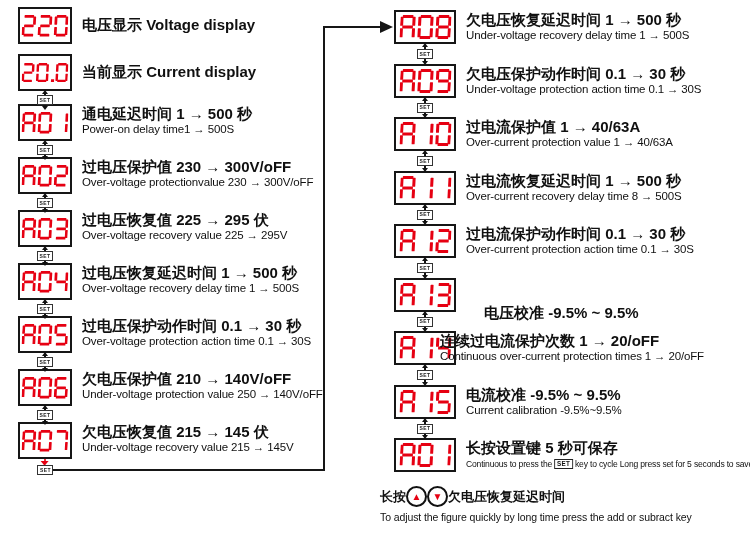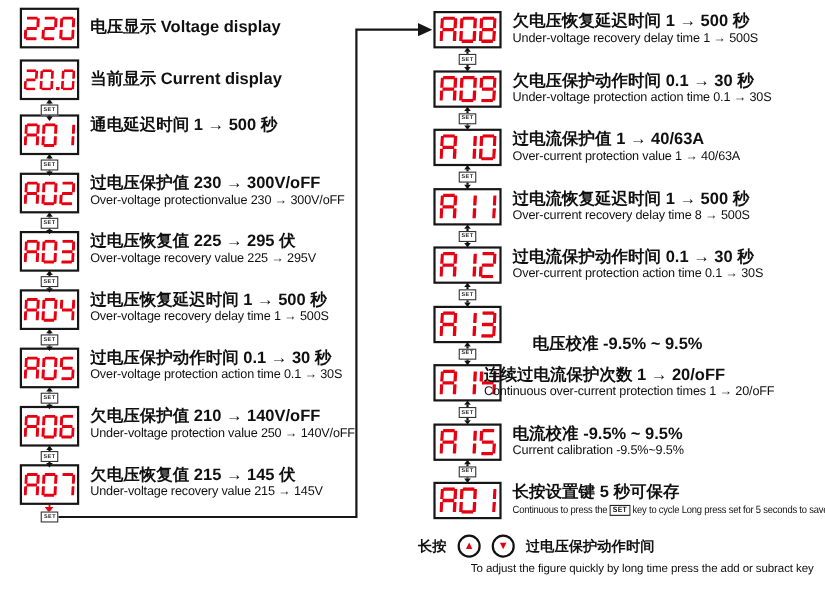--- a/index.html
+++ b/index.html
@@ -13,26 +13,26 @@
   .lbl .en{font-weight:400;font-size:11.5px;line-height:15px;letter-spacing:-0.15px;}
   .lbl .en.cond{font-size:9.5px;letter-spacing:-0.2px;transform:scaleX(0.9);transform-origin:0 50%;}
   .connector{position:absolute;width:18px;display:flex;flex-direction:column;align-items:center;}
   .tri-up{width:0;height:0;border:3.2px solid transparent;border-top:none;border-bottom:4.5px solid #111;}
   .tri-down{width:0;height:0;border:3.2px solid transparent;border-bottom:none;border-top:4.5px solid #111;}
   .stem{flex:1 1 auto;width:1.6px;background:#111;min-height:1px;}
   .set-chip{border:1px solid #333;background:#fff;color:#222;font-weight:700;font-size:5px;
             line-height:7px;padding:0.5px 2px;letter-spacing:0.4px;}
   .set-chip.abs{position:absolute;box-sizing:border-box;width:16px;height:10px;text-align:center;}
   .overlay{position:absolute;left:0;top:0;pointer-events:none;}
-  .footer-row{position:absolute;display:flex;align-items:center;gap:10px;}
+  .footer-row{position:absolute;display:flex;align-items:center;gap:0;}
   .footer-row .zh{font-weight:700;font-size:13px;}
   .key-circle{width:21px;height:21px;border:2px solid #111;border-radius:50%;box-sizing:border-box;
               display:flex;align-items:center;justify-content:center;background:#fff;}
   .key-circle .tri{font-size:10px;line-height:10px;}
-  .footer-en{position:absolute;font-size:10.5px;letter-spacing:-0.1px;color:#101010;white-space:nowrap;margin-left:48px;}
+  .footer-en{position:absolute;font-size:10.5px;letter-spacing:-0.1px;color:#101010;white-space:nowrap;}
   .inline-set{display:inline-block;border:1px solid #222;font-size:7px;font-weight:700;
               line-height:8px;padding:0 2px;vertical-align:1px;letter-spacing:0.3px;}
 </style>
 </head>
 <body>
 
 <div id="canvas">
 
   <svg class="overlay" width="750" height="540" viewBox="0 0 750 540">
     <path d="M 53 470 H 324 V 27 H 380" fill="none" stroke="#161616" stroke-width="2"></path>
@@ -44,21 +44,21 @@
   <span class="set-chip abs" style="left:37px;top:465px;">SET</span>
 
   <div class="footer-row" style="left:380px;top:486px;">
     <span class="zh">长按</span>
     <span class="key-circle">
       <span class="tri" style="color:#e60012;">▲</span>
     </span>
     <span class="key-circle">
       <span class="tri" style="color:#e60012;">▼</span>
     </span>
-    <span class="zh">过电压保护动作时间</span>
+    <span class="zh">欠电压恢复延迟时间</span>
   </div>
   <div class="footer-en" style="left:380px;top:511px;">To adjust the figure quickly by long time press the add or subract key</div>
 <div class="disp-box" style="left: 18px; top: 7px; width: 54px; height: 37px;">
       <svg width="46.0" height="21.6" viewBox="0 0 40.4 19" fill="#e60012">
         <rect x="1.8" y="0" width="8.4" height="2.4" rx="0.4"></rect>
         <rect x="9.6" y="1.3" width="2.4" height="7.2" rx="0.4"></rect>
         <rect x="1.8" y="16.6" width="8.4" height="2.4" rx="0.4"></rect>
         <rect x="0.0" y="10.5" width="2.4" height="7.2" rx="0.4"></rect>
         <rect x="1.8" y="8.3" width="8.4" height="2.4" rx="0.4"></rect>
         <rect x="16.0" y="0" width="8.4" height="2.4" rx="0.4"></rect>
@@ -115,20 +115,21 @@
         <rect x="23.8" y="10.5" width="2.4" height="7.2" rx="0.4"></rect>
         <rect x="16.0" y="16.6" width="8.4" height="2.4" rx="0.4"></rect>
         <rect x="14.2" y="10.5" width="2.4" height="7.2" rx="0.4"></rect>
         <rect x="14.2" y="1.3" width="2.4" height="7.2" rx="0.4"></rect>
         <rect x="38.0" y="1.3" width="2.4" height="7.2" rx="0.4"></rect>
         <rect x="38.0" y="10.5" width="2.4" height="7.2" rx="0.4"></rect>
       </svg>
     </div>
     <div class="lbl" style="left: 82px; top: 106px;">
       <div class="zh">通电延迟时间 1 → 500 秒</div>
+      <div class="en">Power-on delay time1 → 500S</div>
     </div>
     <div class="disp-box" style="left: 18px; top: 157px; width: 54px; height: 37px;">
       <svg width="46.0" height="21.6" viewBox="0 0 40.4 19" fill="#e60012">
         <rect x="1.8" y="0" width="8.4" height="2.4" rx="0.4"></rect>
         <rect x="9.6" y="1.3" width="2.4" height="7.2" rx="0.4"></rect>
         <rect x="9.6" y="10.5" width="2.4" height="7.2" rx="0.4"></rect>
         <rect x="0.0" y="10.5" width="2.4" height="7.2" rx="0.4"></rect>
         <rect x="0.0" y="1.3" width="2.4" height="7.2" rx="0.4"></rect>
         <rect x="1.8" y="8.3" width="8.4" height="2.4" rx="0.4"></rect>
         <rect x="16.0" y="0" width="8.4" height="2.4" rx="0.4"></rect>

